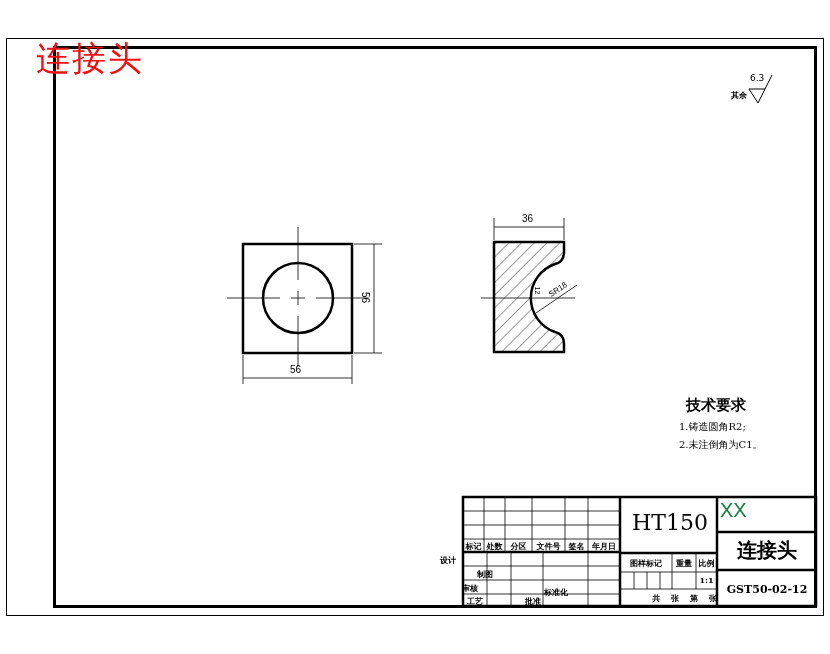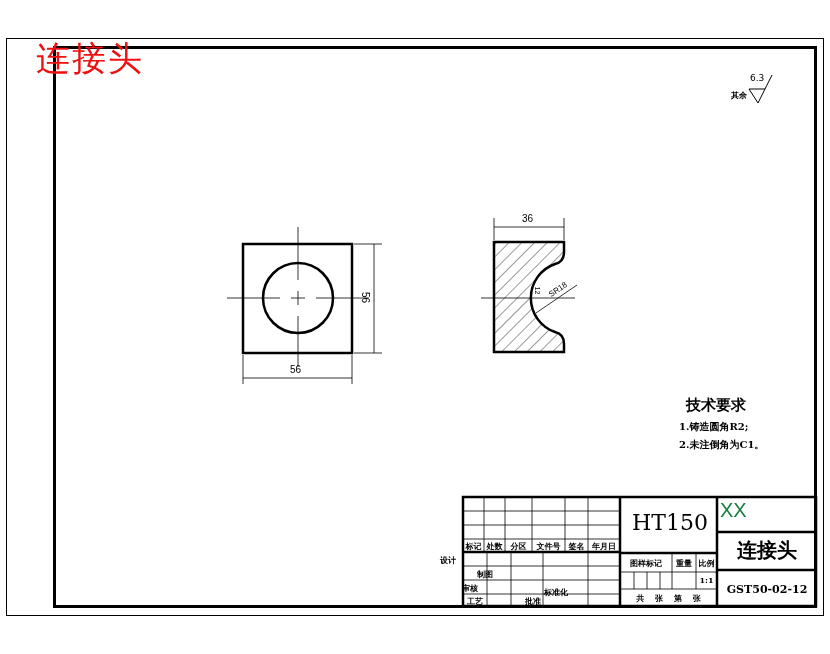--- a/index.html
+++ b/index.html
@@ -5,21 +5,21 @@
   html,body{margin:0;padding:0;background:#ffffff;}
   body{width:830px;height:654px;position:relative;overflow:hidden;font-family:"DejaVu Sans",sans-serif;}
   .abs{position:absolute;}
   .sheet-outer{left:6px;top:38px;width:818px;height:578px;border:1px solid #000;box-sizing:border-box;}
   .sheet-inner{left:53px;top:46px;width:764px;height:562px;border:3px solid #000;box-sizing:border-box;}
   .red-title{left:36px;top:38px;color:#ee1111;font-family:"DejaVu Serif",serif;font-size:34px;letter-spacing:2px;line-height:40px;}
   .rough-label{left:731px;top:90px;font-size:8px;font-weight:bold;}
   .rough-val{left:750px;top:73px;font-size:9px;}
   svg.drawing{position:absolute;left:0;top:0;}
   .tech-title{left:686px;top:396px;font-size:15px;font-weight:bold;font-family:"DejaVu Serif",serif;}
-  .tech-line{font-size:10px;font-weight:bold;font-family:"DejaVu Serif",serif;}
+  .tech-line{font-size:10px;font-weight:normal;font-family:"DejaVu Serif",serif;}
   .tb{font-size:8px;font-weight:bold;font-family:"DejaVu Serif",serif;text-align:center;}
   .mat{left:622px;top:510px;width:96px;text-align:center;font-size:22px;font-family:"DejaVu Serif",serif;}
   .xx{left:720px;top:499px;font-size:20px;font-family:"Liberation Sans",sans-serif;font-weight:lighter;color:#15803d;}
   .partname{left:718px;top:537px;width:98px;text-align:center;font-size:20px;font-weight:bold;font-family:"DejaVu Serif",serif;}
   .drawno{left:718px;top:583px;width:98px;text-align:center;font-size:11px;font-weight:bold;font-family:"DejaVu Serif",serif;}
   .dim{font-size:10px;font-family:"Liberation Sans",sans-serif;}
 </style>
 </head>
 <body>
 
@@ -129,17 +129,17 @@
 <div class="abs tb" style="left:458px;top:583px;width:24px;">审核</div>
 <div class="abs tb" style="left:463px;top:596px;width:24px;">工艺</div>
 <div class="abs tb" style="left:543px;top:555px;width:26px;margin-top:32px;">标准化</div>
 <div class="abs tb" style="left:522px;top:596px;width:22px;">批准</div>
 
 <div class="abs mat">HT150</div>
 <div class="abs tb" style="left:620px;top:558px;width:52px;">图样标记</div>
 <div class="abs tb" style="left:672px;top:558px;width:24px;">重量</div>
 <div class="abs tb" style="left:696px;top:558px;width:21px;">比例</div>
 <div class="abs tb" style="left:696px;top:575px;width:21px;">1:1</div>
-<div class="abs tb" style="left:620px;top:593px;width:97px;word-spacing:8px;">共 张 第 张</div>
+<div class="abs tb" style="left:620px;top:593px;width:97px;word-spacing:8px;padding-left:16px;">共 张 第 张</div>
 
 <div class="abs xx">XX</div>
 <div class="abs partname">连接头</div>
 <div class="abs drawno">GST50-02-12</div>
 
 </body></html>

